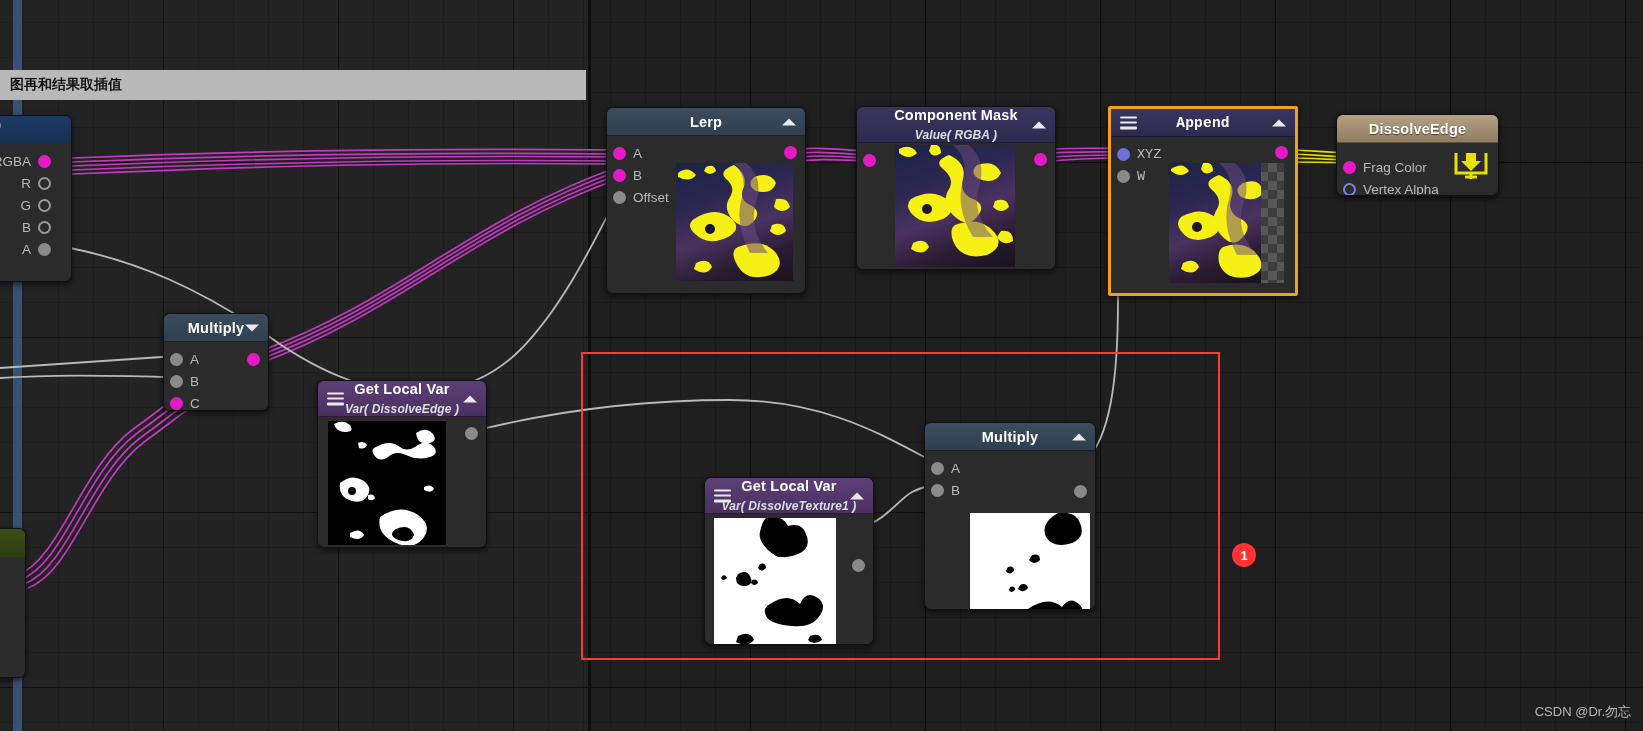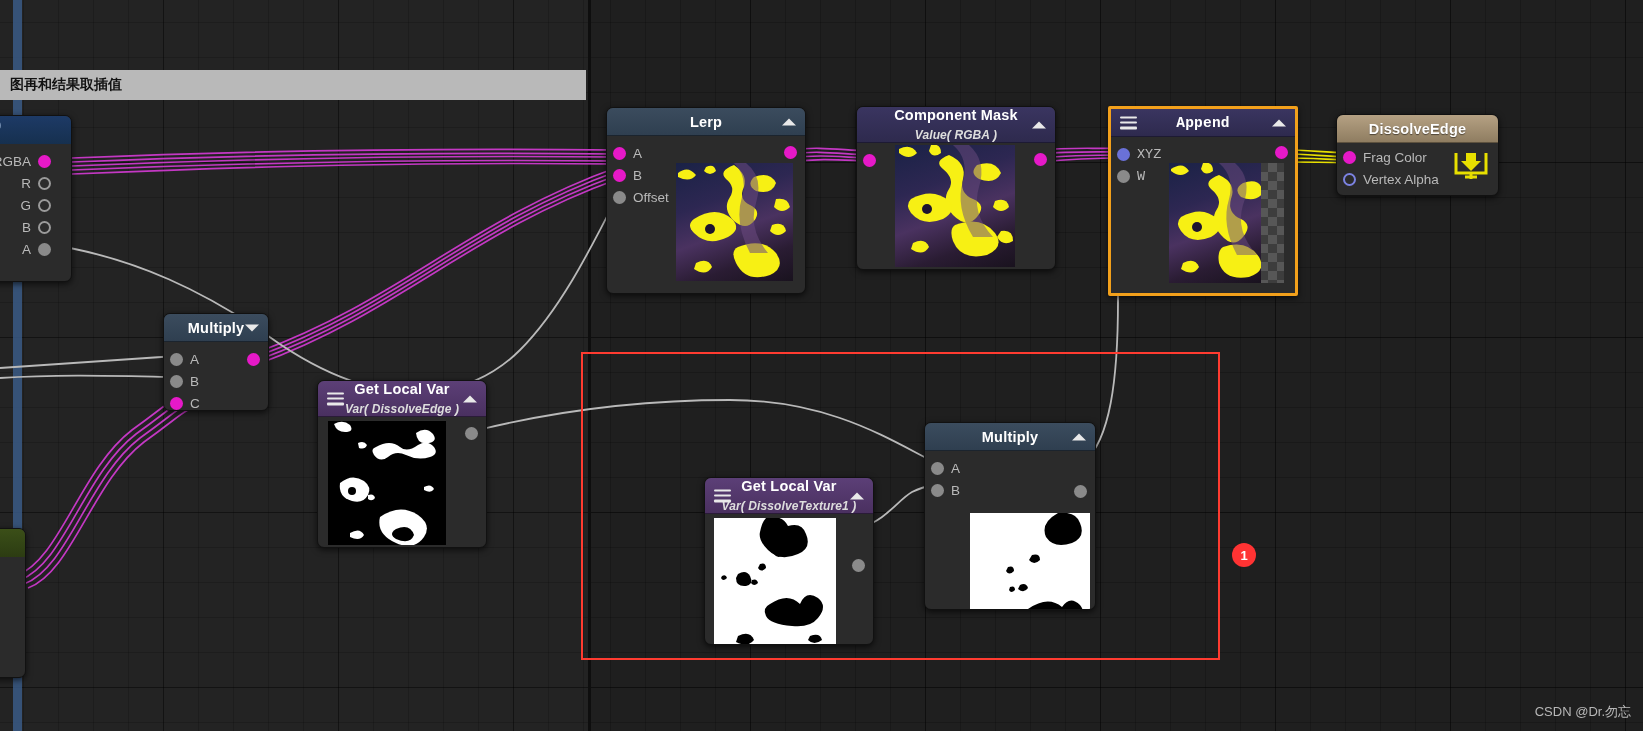--- a/index.html
+++ b/index.html
@@ -406,21 +406,21 @@
         </div>
       </div>
     </div>
   </div>
 
   <div class="node" style="left:1336px; top:114px; width:163px; height:82px;">
     <div class="hdr hdr-tan">
       <span class="title" style="color:#fff; text-shadow:0 1px 1px rgba(0,0,0,.5);">DissolveEdge</span>
     </div>
     <div class="body" style="height:54px;">
-      <div class="ports" style="padding-top:3px;">
+      <div class="ports" style="padding-top:13px;">
         <div class="port">
           <span class="dot mag"></span>
           <span class="plabel">Frag Color</span>
         </div>
         <div class="port">
           <span class="dot hollow-blue"></span>
           <span class="plabel">Vertex Alpha</span>
         </div>
       </div>
       <span class="monitor-icon" style="right:8px; top:6px;">

